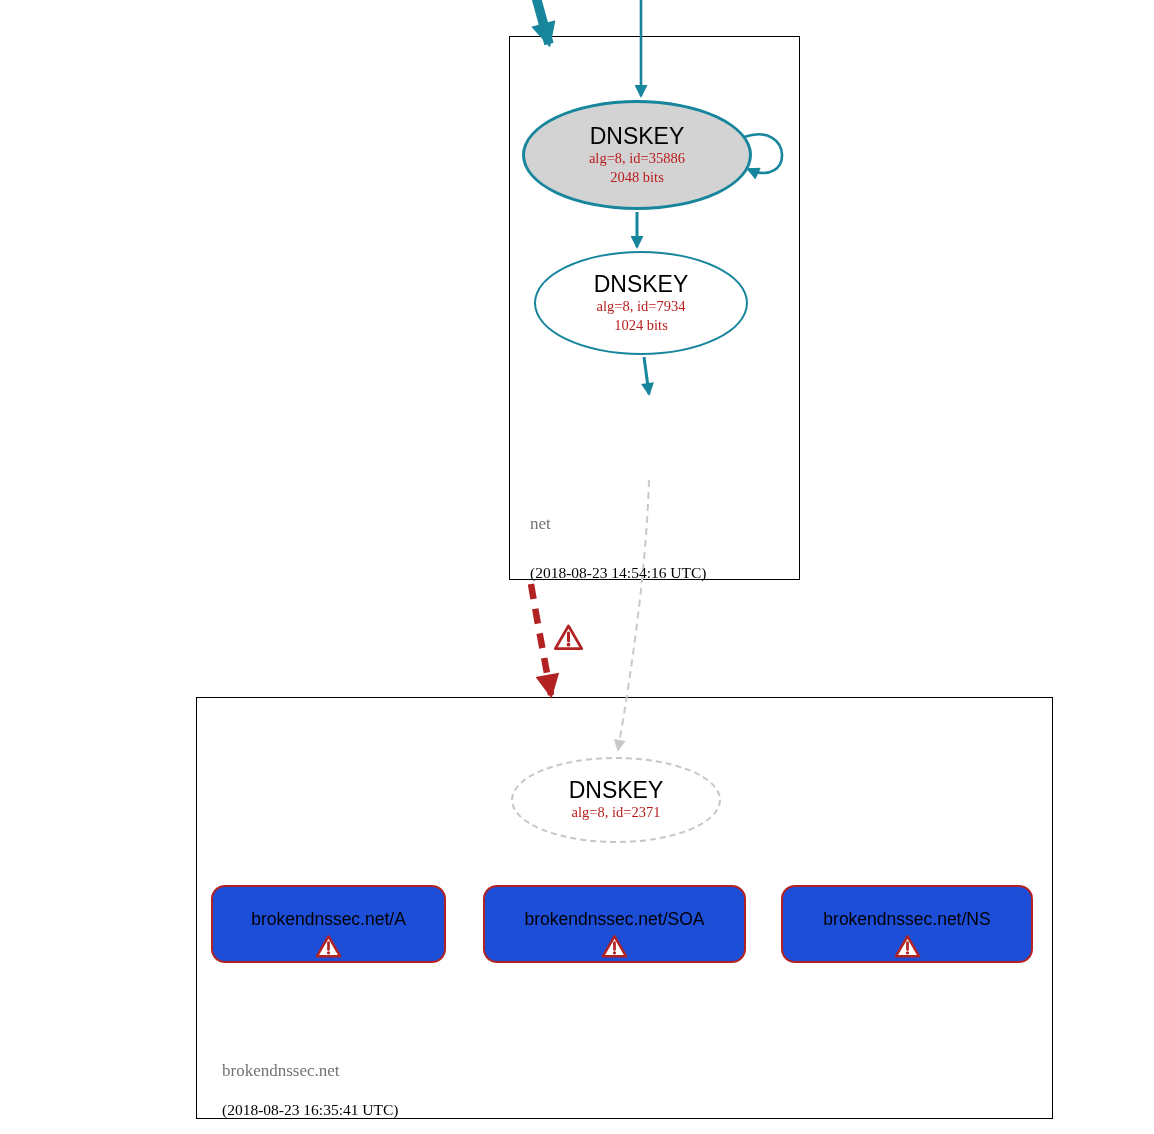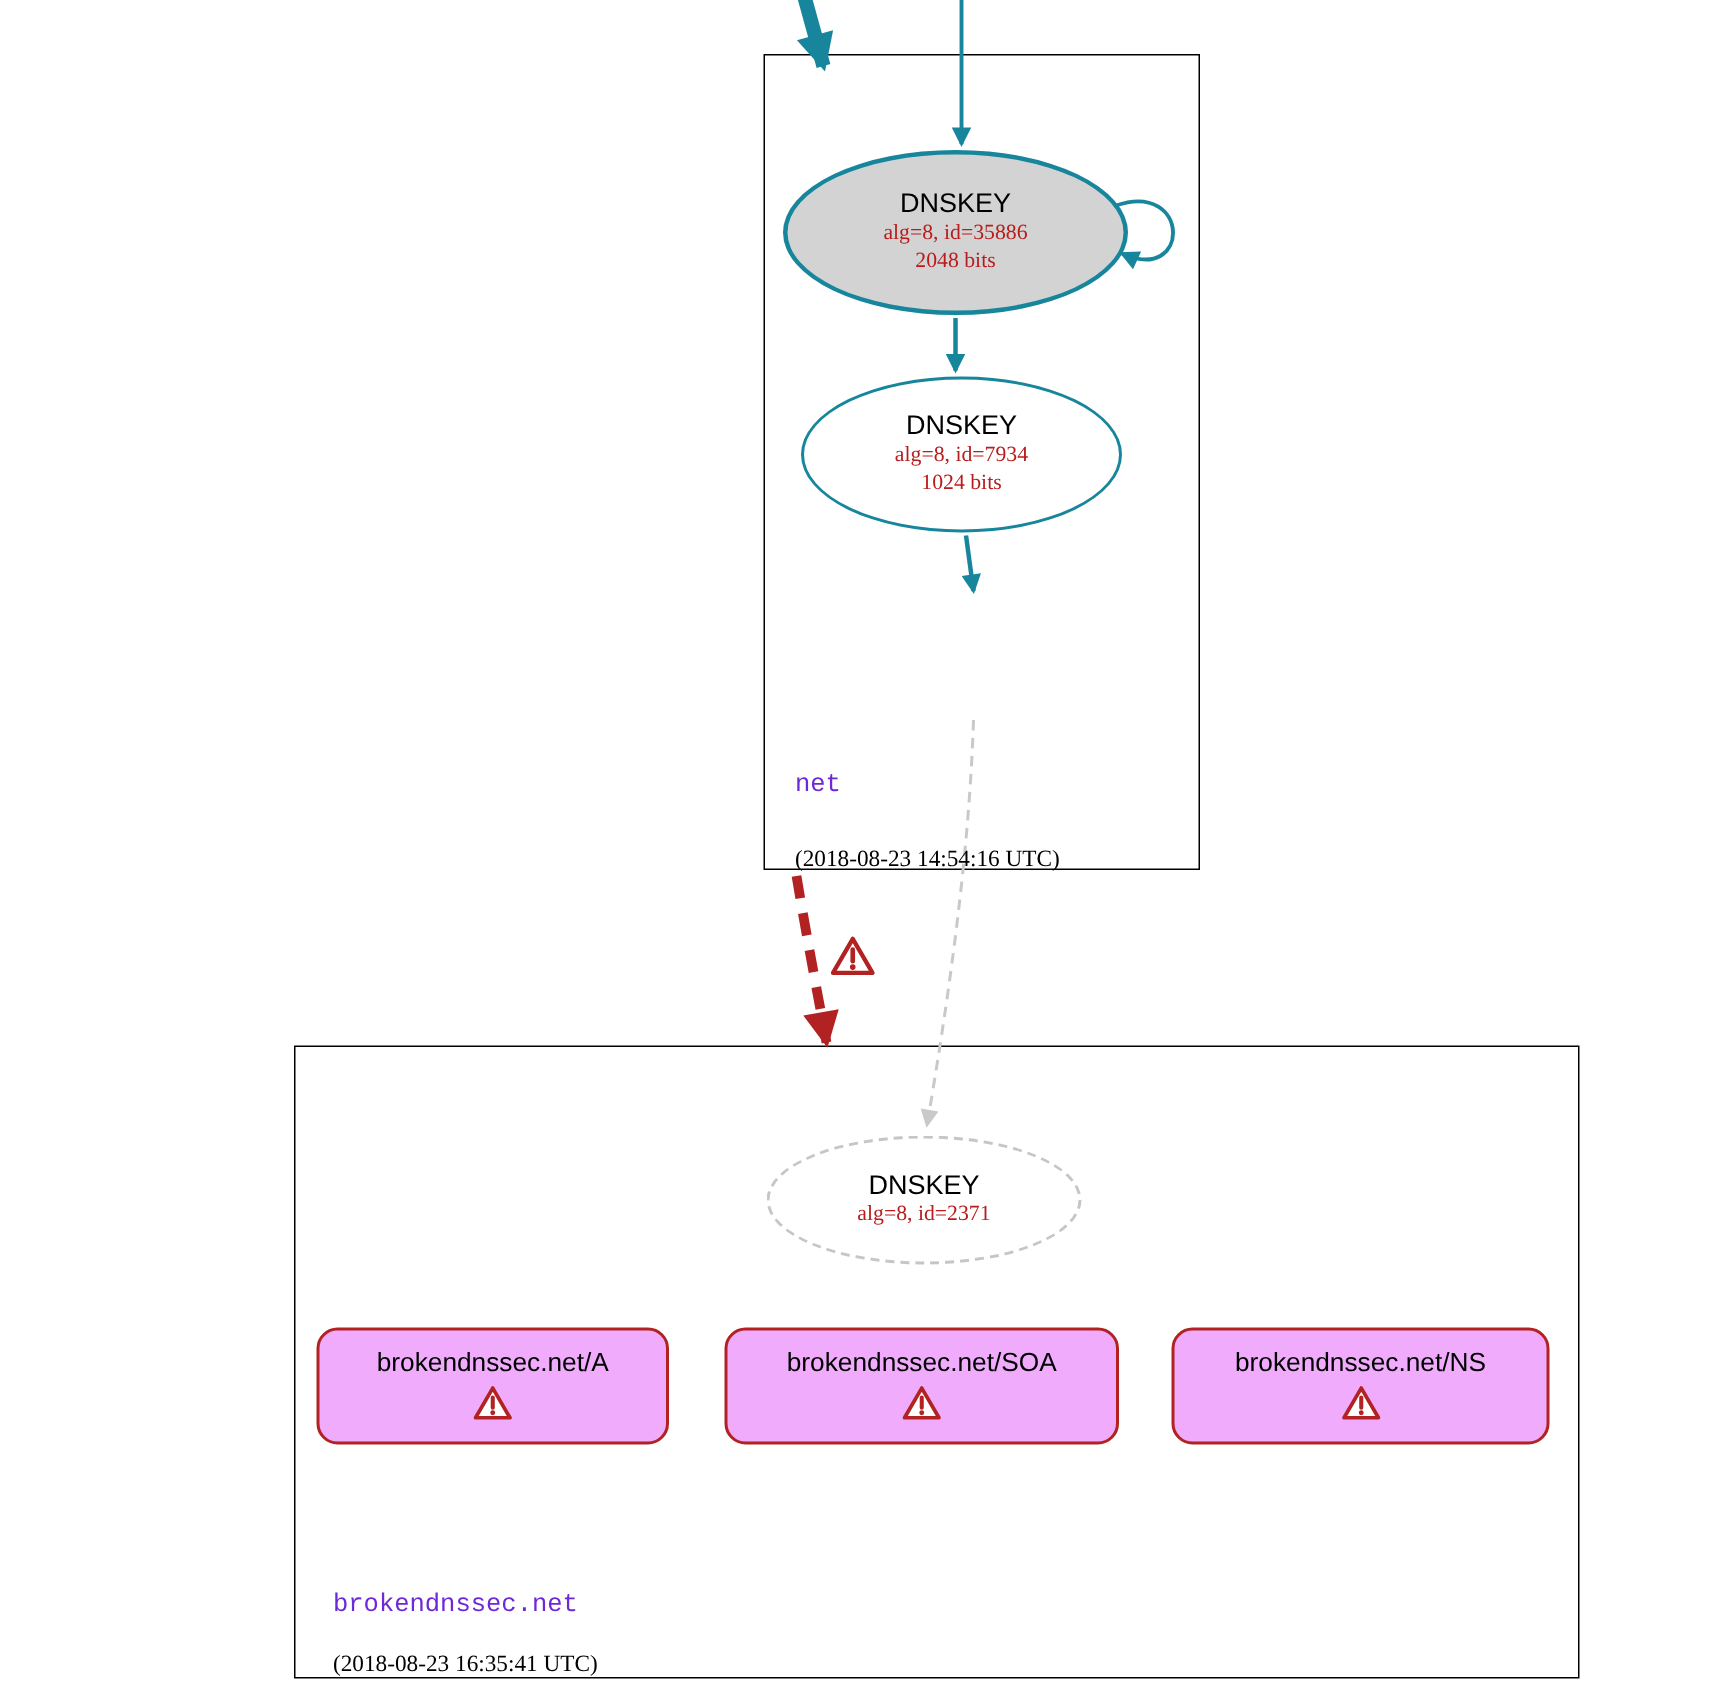--- a/index.html
+++ b/index.html
@@ -31,21 +31,21 @@
     align-items: center;
     justify-content: center;
     text-align: center;
     background: #ffffff;
     z-index: 10;
     box-sizing: border-box;
   }
   .ellipse { border-radius: 50%; }
   .node-title {
     font-family: "Liberation Sans", sans-serif;
-    font-size: 18px;
+    font-size: 23px;
     color: #000;
     line-height: 1.1;
   }
   .node-detail {
     font-family: "Liberation Serif", serif;
     font-size: 14.5px;
     color: #b91c1c;
     line-height: 1.3;
   }
   .ksk {
@@ -62,43 +62,43 @@
     border: 2.5px solid #17869c;
   }
   .dnskey-broken {
     left: 511px; top: 757px; width: 210px; height: 86px;
     border: 2px dashed #c6c6c6;
   }
   .rrset {
     position: absolute;
     border: 2.5px solid #b22222;
     border-radius: 14px;
-    background: #f0abfc;
+    background: #1d4ed8;
     display: flex;
     flex-direction: column;
     align-items: center;
-    padding-top: 11px;
+    padding-top: 22px;
     gap: 3px;
     box-sizing: border-box;
     z-index: 10;
   }
   .rrset-label {
     font-family: "Liberation Sans", sans-serif;
     font-size: 17.5px;
     color: #000;
     white-space: nowrap;
   }
   .rrset-a   { left: 211px; top: 885px; width: 235px; height: 78px; }
   .rrset-soa { left: 483px; top: 885px; width: 263px; height: 78px; }
   .rrset-ns  { left: 781px; top: 885px; width: 252px; height: 78px; }
   .zone-name {
     position: absolute;
-    font-family: Liberation Mono, monospace;
+    font-family: Liberation Serif, serif;
     font-size: 17px;
-    color: #6d28d9;
+    color: #737373;
     z-index: 10;
   }
   .zone-ts {
     position: absolute;
     font-family: "Liberation Serif", serif;
     font-size: 15.5px;
     color: #000;
     z-index: 10;
     margin-top: 16px;
   }

